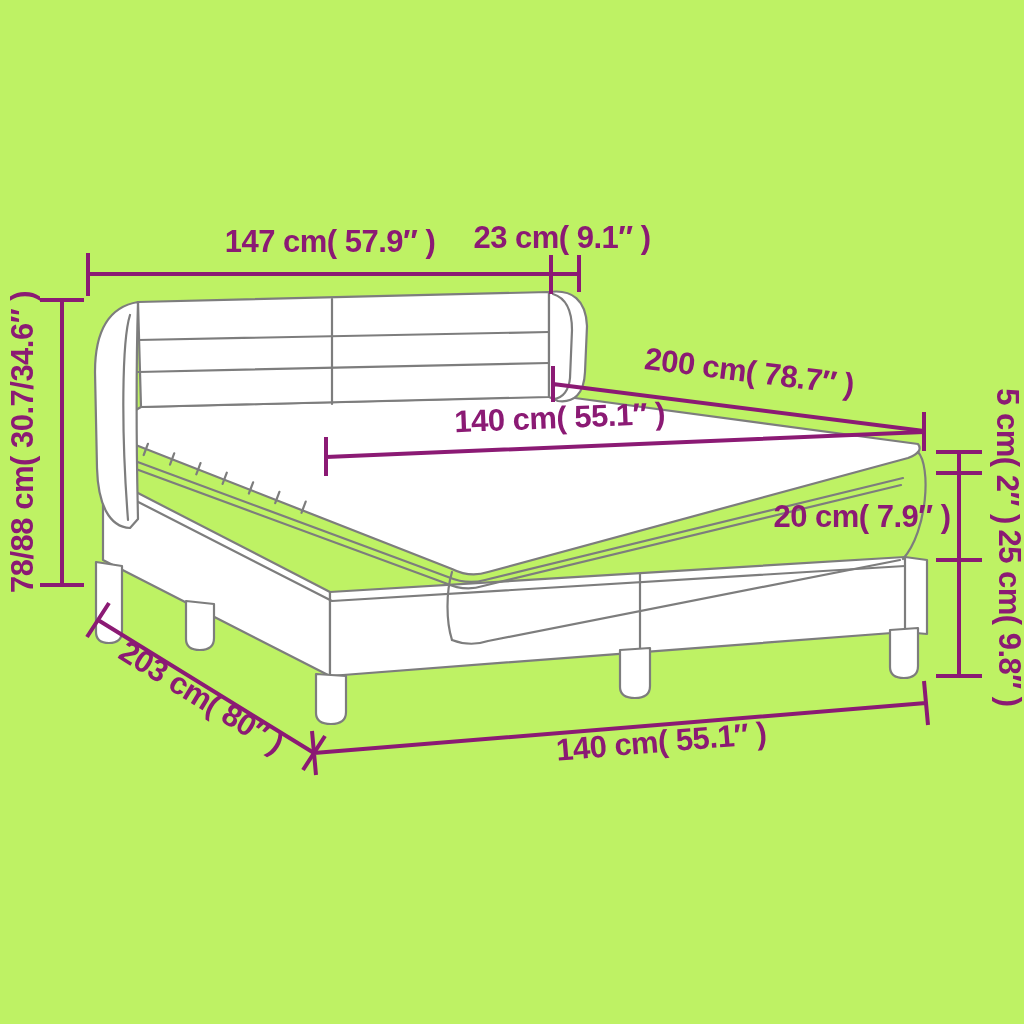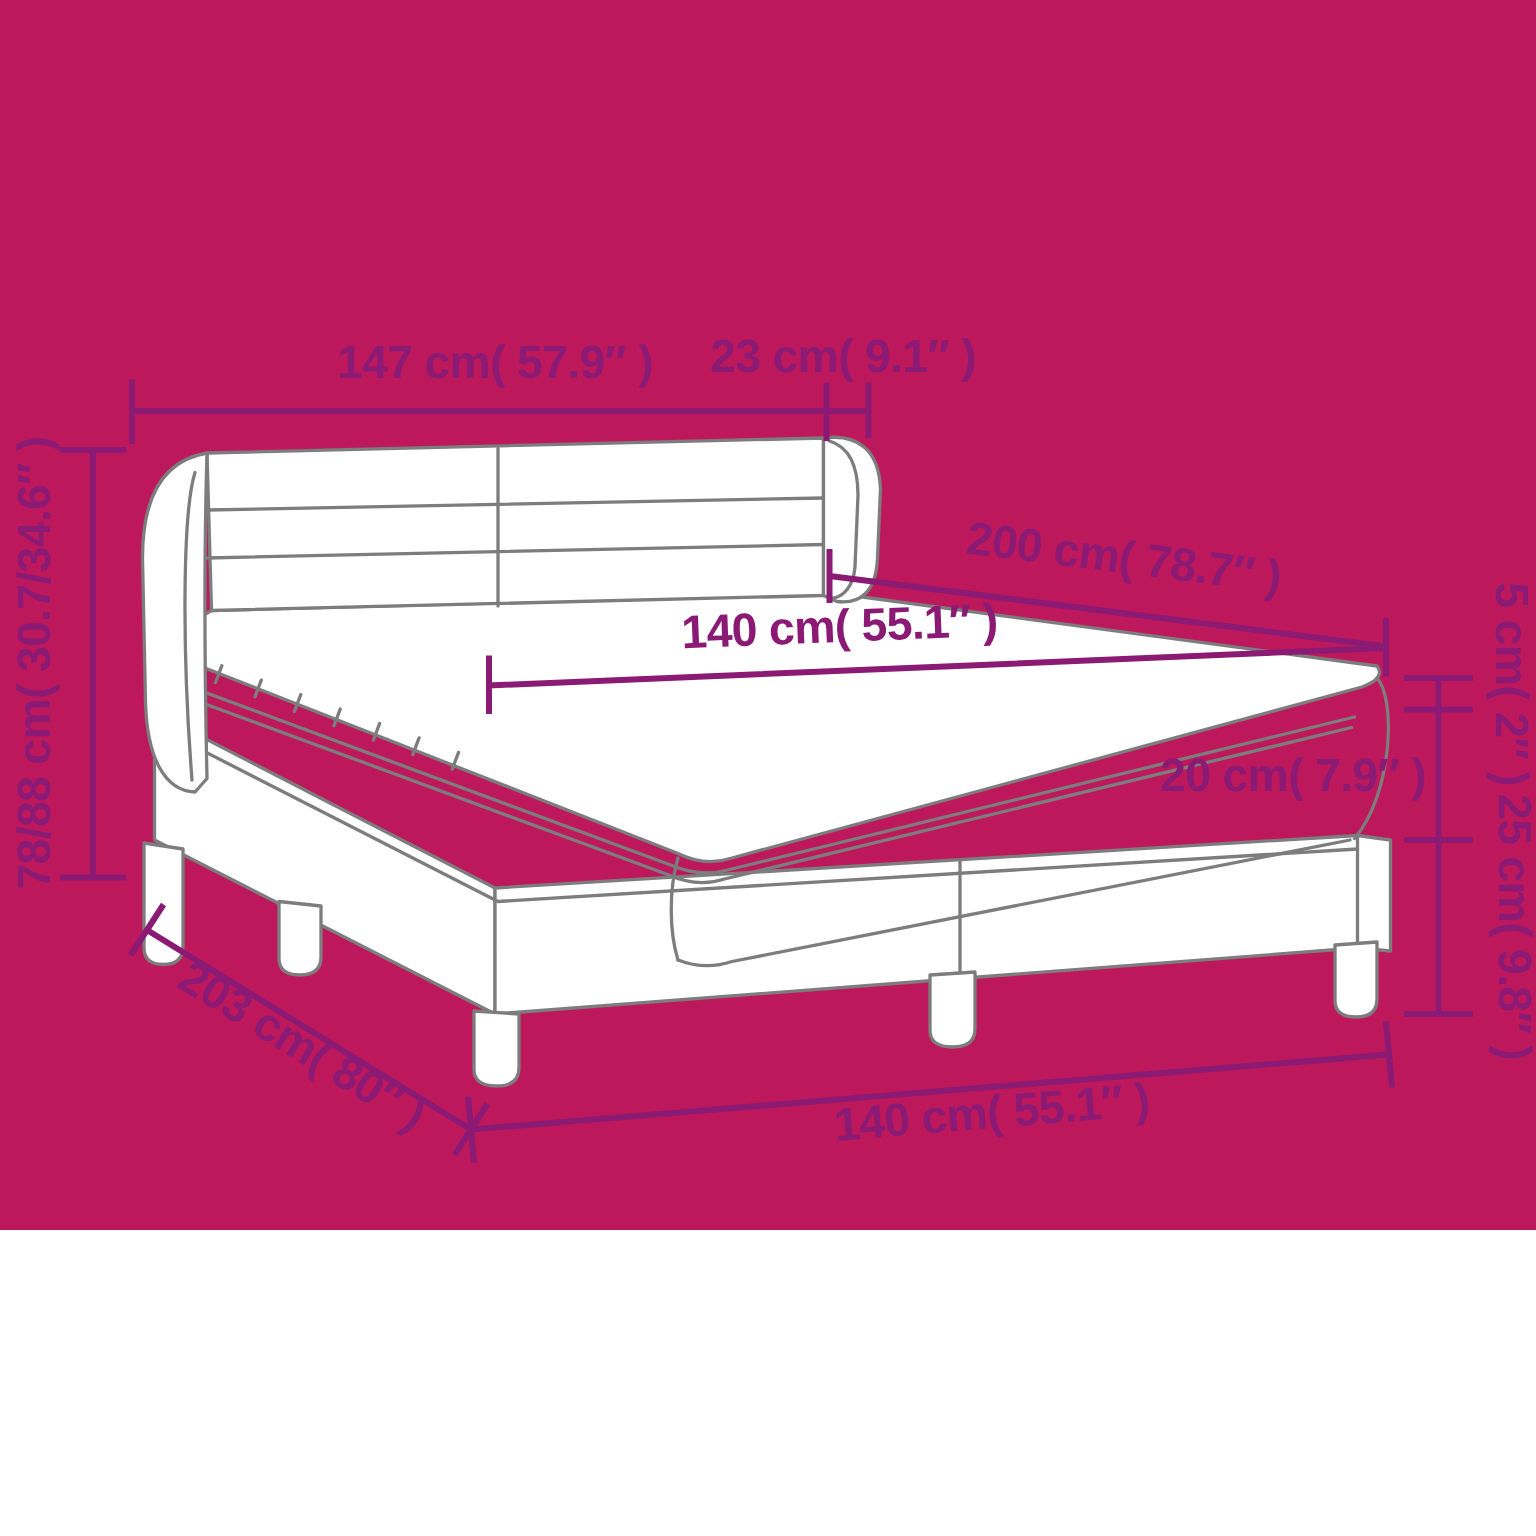--- a/index.html
+++ b/index.html
@@ -7,22 +7,22 @@
     padding: 0;
     width: 1024px;
     height: 1024px;
     background: #ffffff;
     font-family: "Liberation Sans", sans-serif;
     overflow: hidden;
   }
   #stage {
     position: relative;
     width: 1024px;
-    height: 820px;
-    background: #be185d;
+    height: 1024px;
+    background: #bef264;
   }
   svg { display: block; }
   .bed-line {
     fill: none;
     stroke: #7d7d7d;
     stroke-width: 2.2;
     stroke-linejoin: round;
     stroke-linecap: round;
   }
   .bed-fill {

